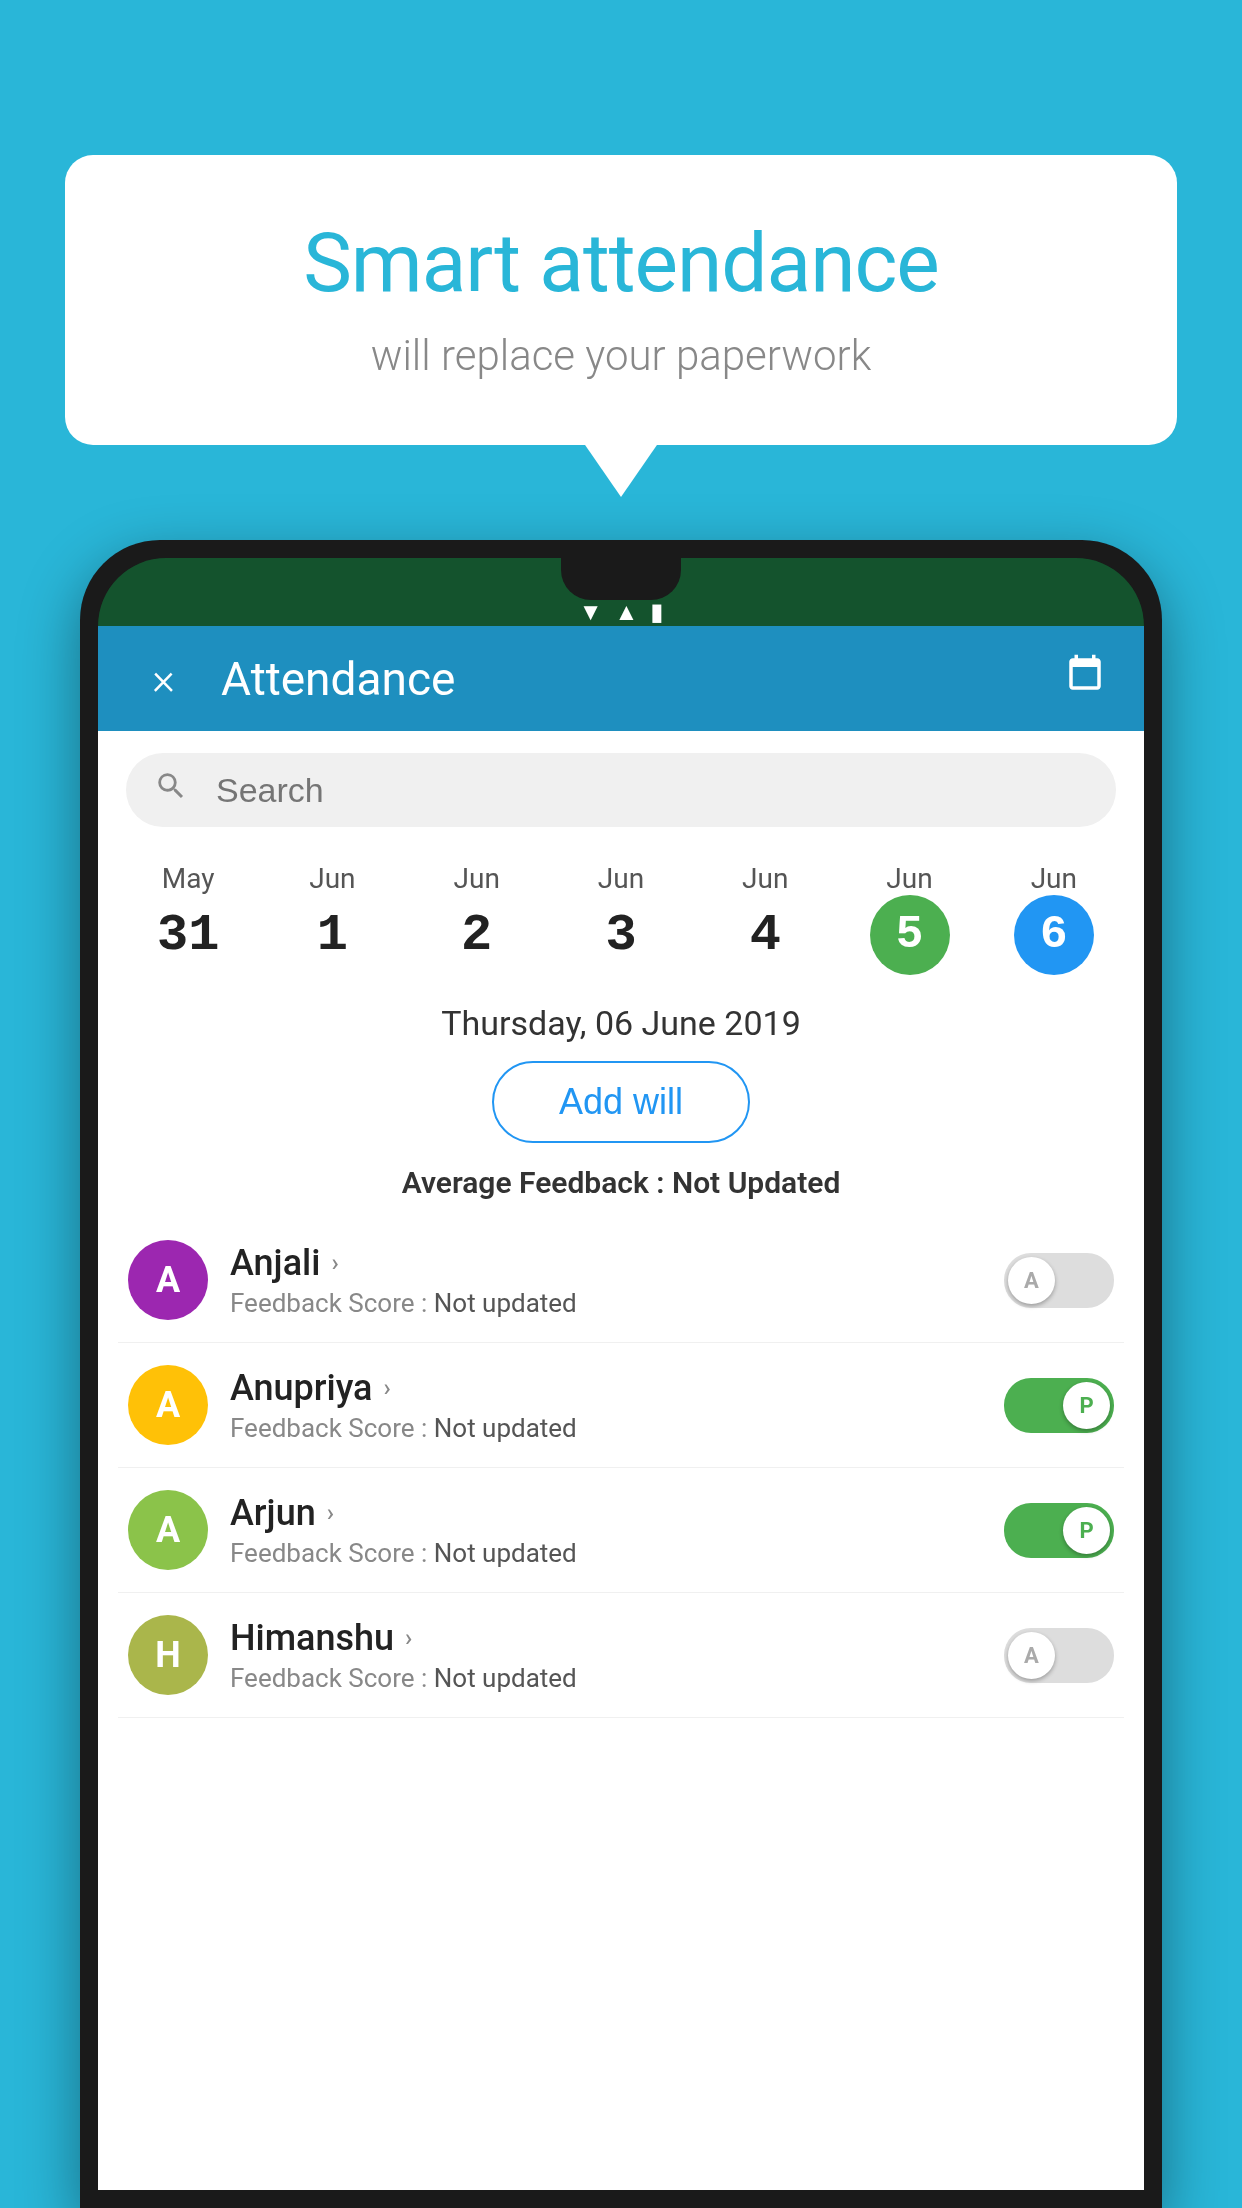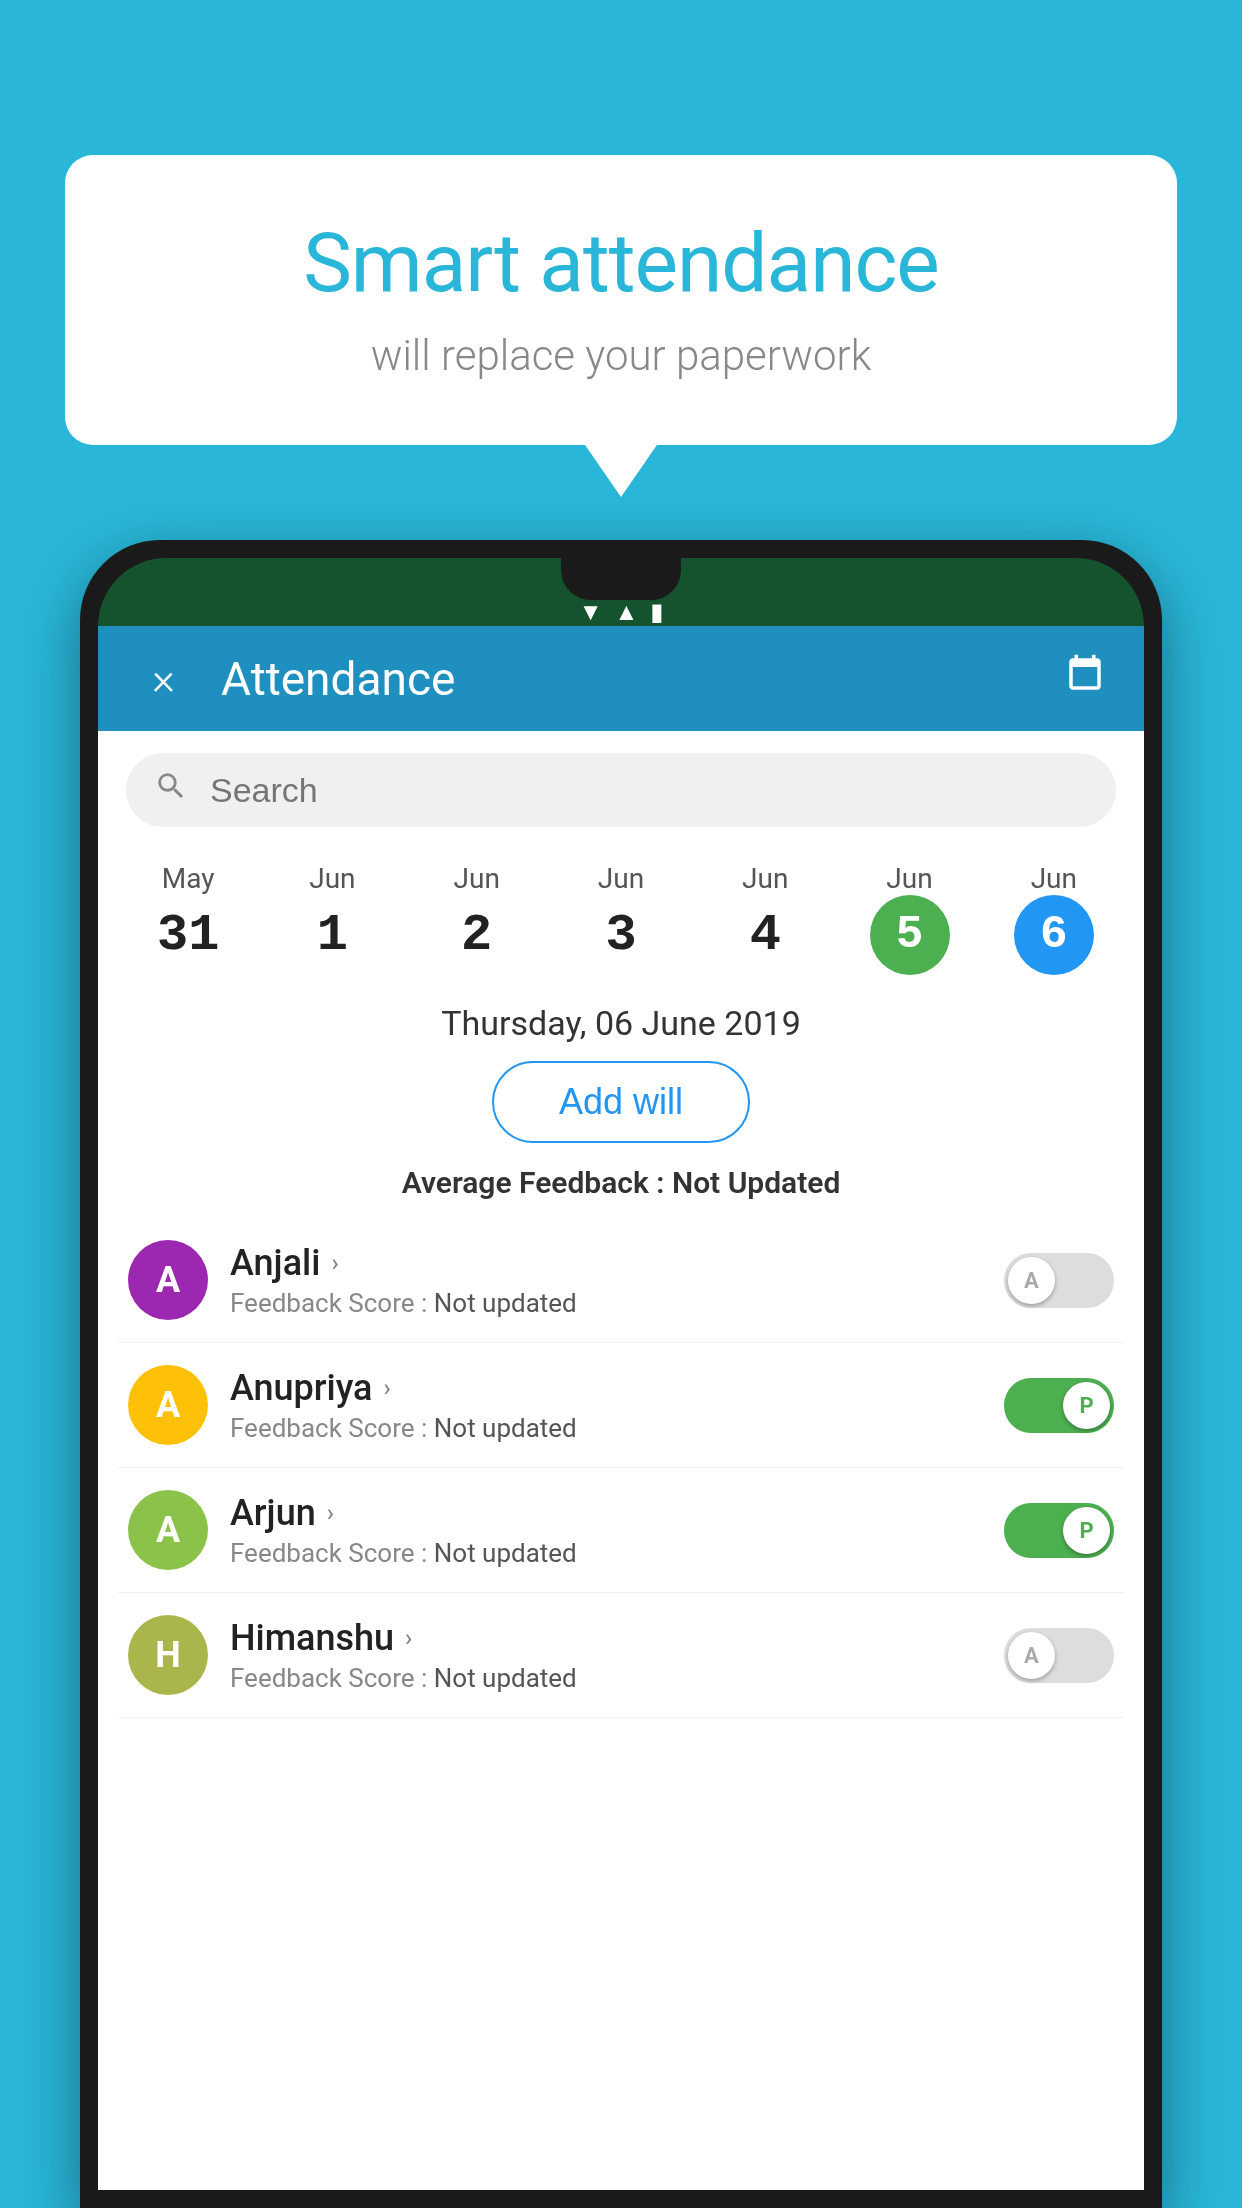--- a/index.html
+++ b/index.html
@@ -158,21 +158,21 @@
       padding: 22px 28px 15px;
       background: white;
     }
 
     .search-input-container {
       background: #f0f0f0;
       border-radius: 40px;
       display: flex;
       align-items: center;
       padding: 16px 28px;
-      gap: 22px;
+      gap: 28px;
       justify-content: space-between;
     }
 
     .search-icon {
       color: #888;
       font-size: 34px;
     }
 
     .search-input {
       font-size: 34px;

